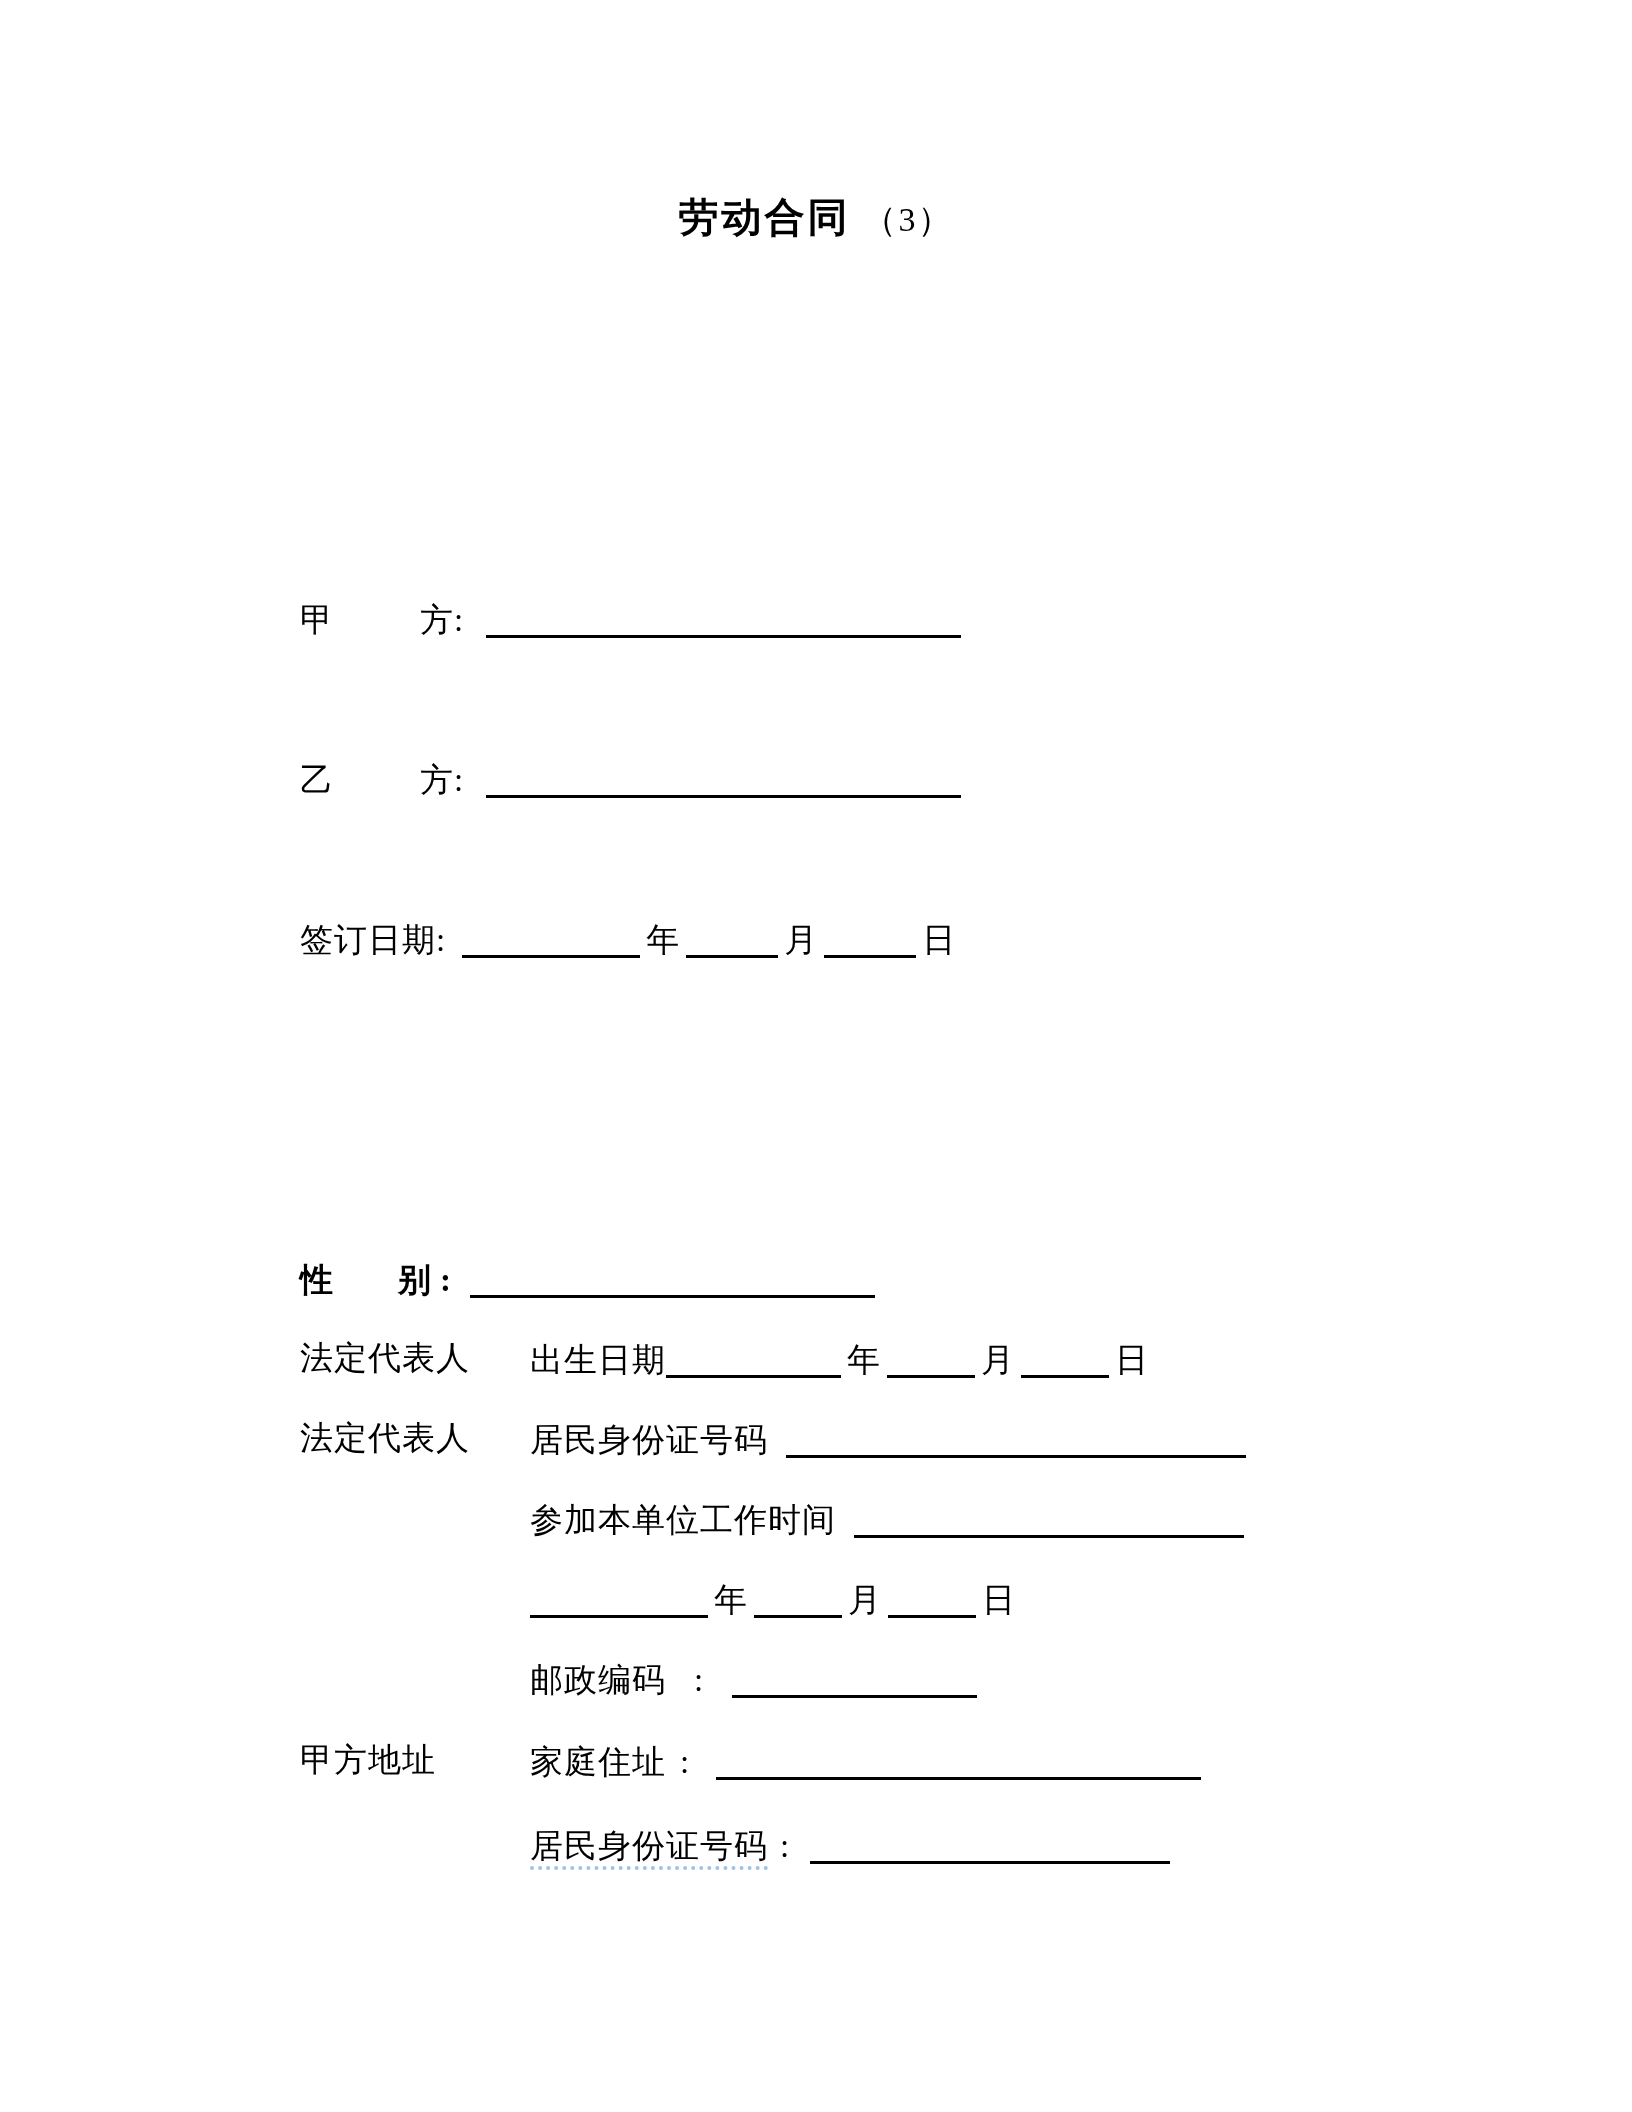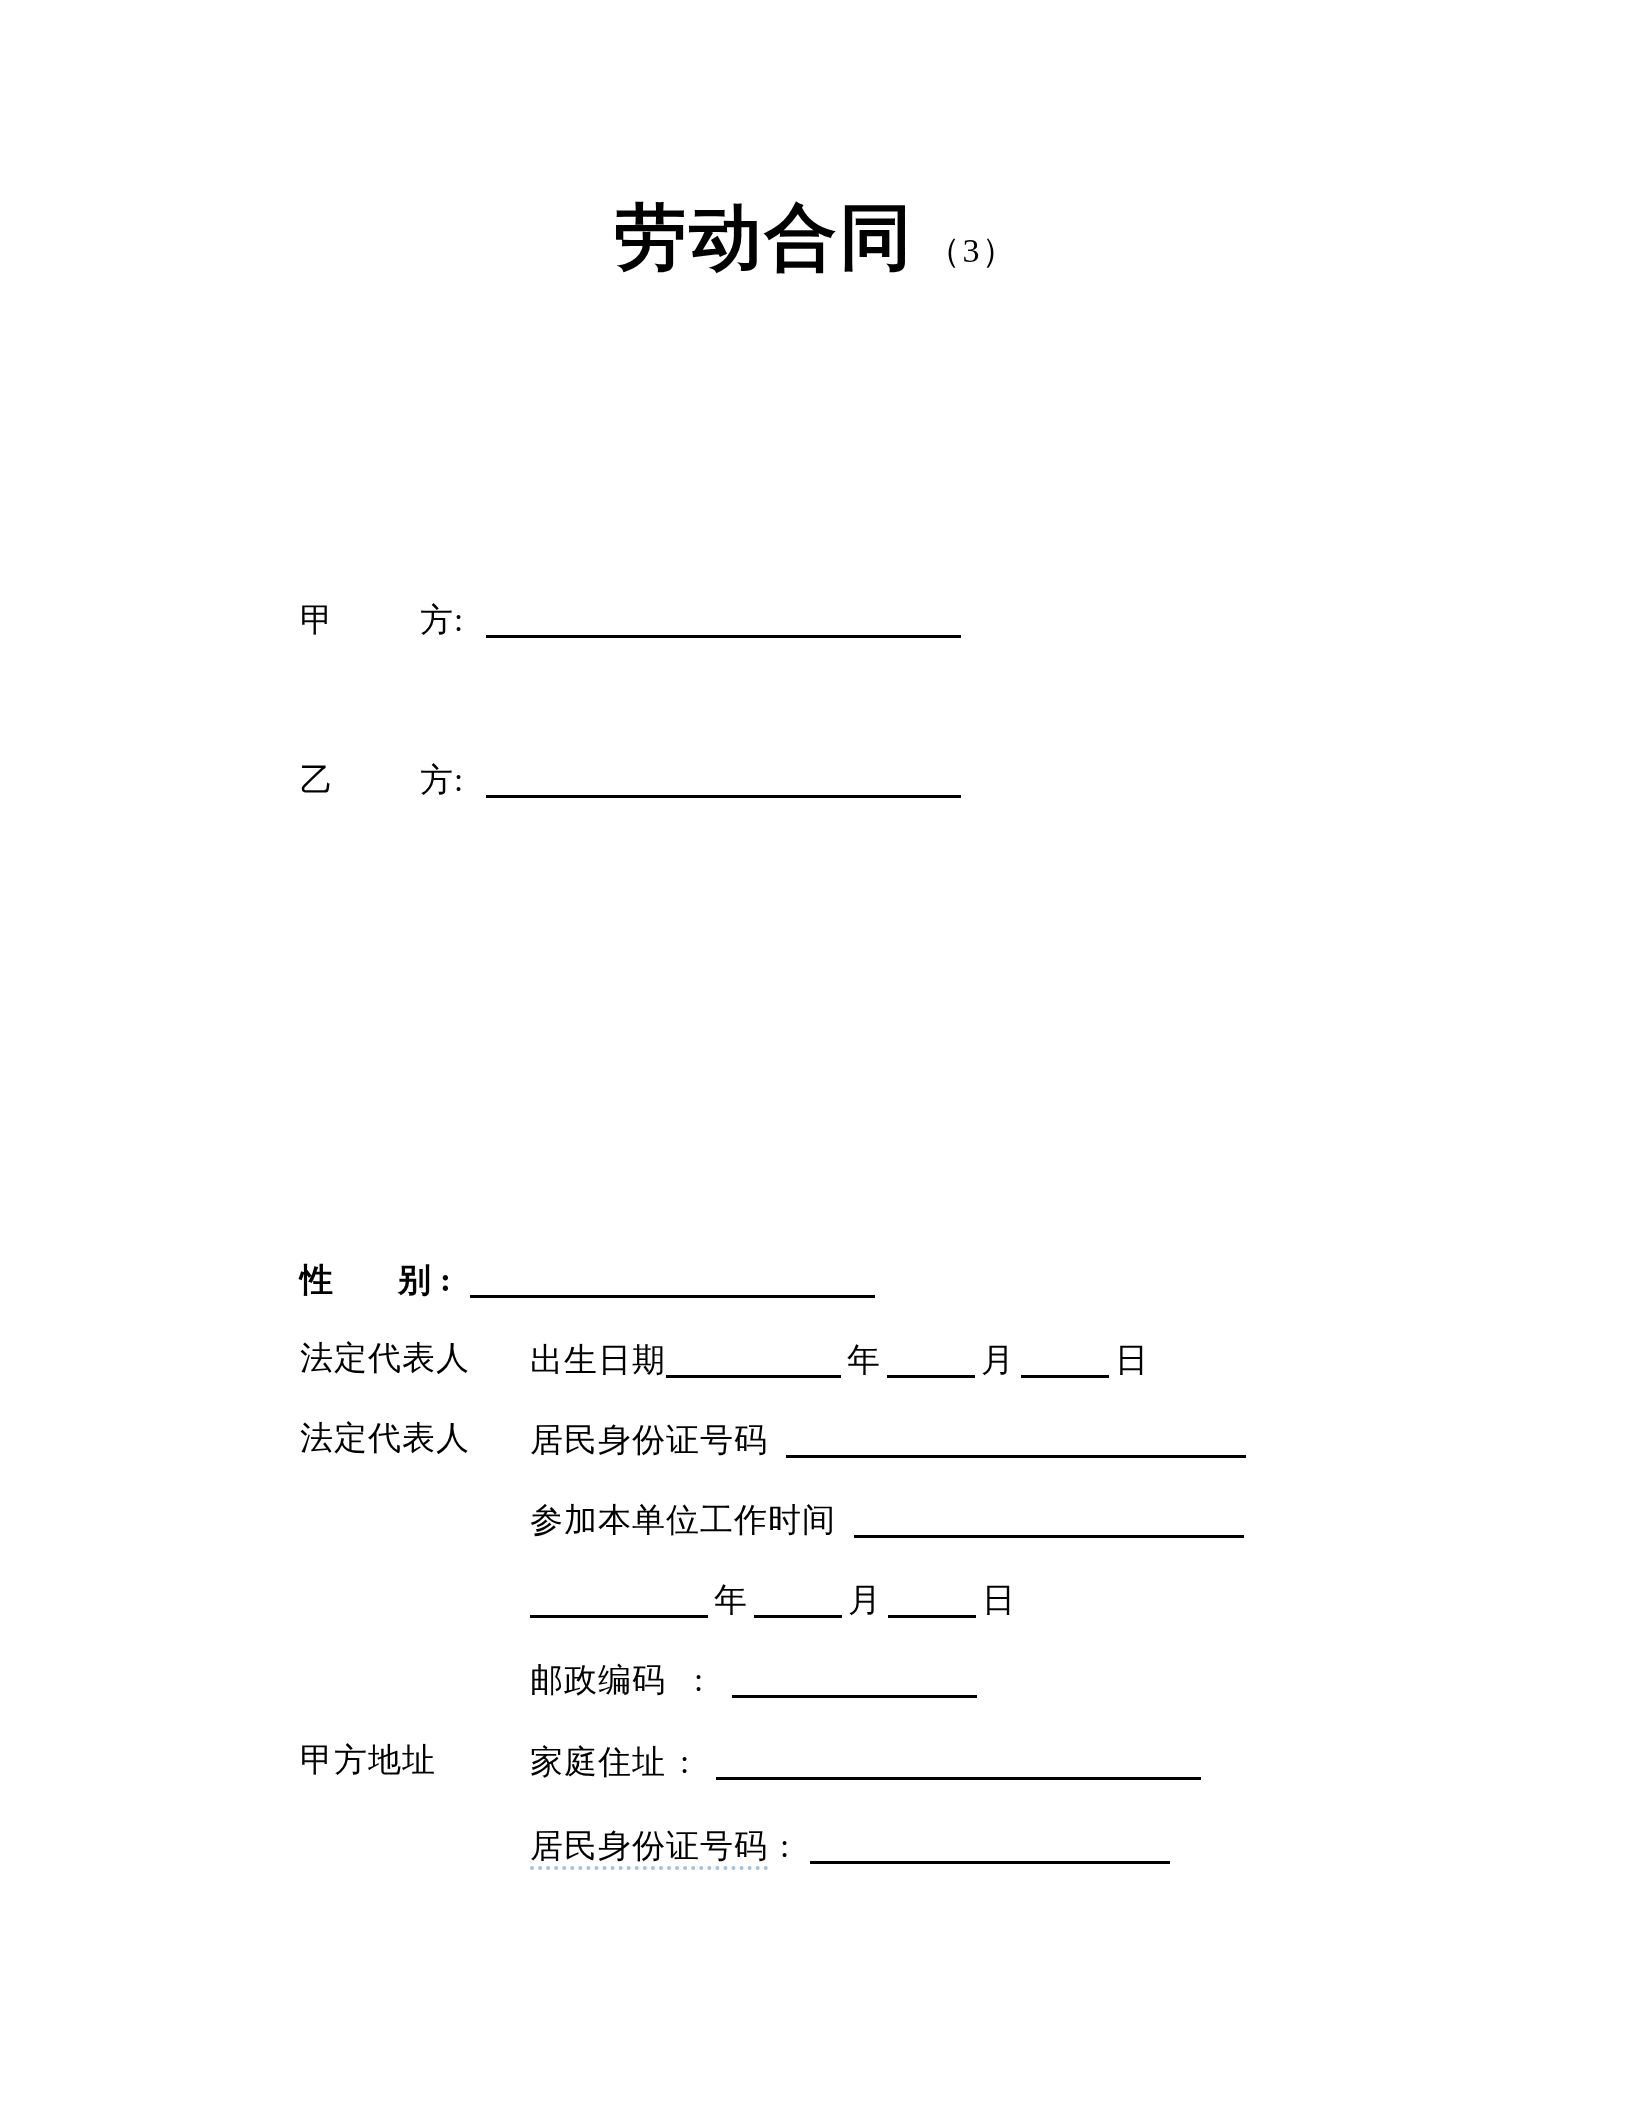--- a/index.html
+++ b/index.html
@@ -25,21 +25,21 @@
     position: absolute;
     top: 190px;
     left: 0;
     width: 100%;
     text-align: center;
     white-space: nowrap;
   }
   .doc-title .main {
     font-family: Liberation Sans, sans-serif;
     font-weight: bold;
-    font-size: 72px;
+    font-size: 40px;
     letter-spacing: 3px;
   }
   .doc-title .suffix {
     font-family: "Liberation Serif", serif;
     font-size: 34px;
     letter-spacing: 2px;
     margin-left: 12px;
   }
   
   .row {
@@ -92,20 +92,23 @@
   </div>
 
   <div class="row" id="row-party-b">
     <span>乙</span><span class="gap" style="width:86px;"></span><span>方:</span><span class="gap" style="width:22px;"></span><span class="blank" style="width:475px;"></span>
   </div>
 
   <div class="row" id="row-party-a">
     <span>甲</span><span class="gap" style="width:86px;"></span><span>方:</span><span class="gap" style="width:22px;"></span><span class="blank" style="width:475px;"></span>
   </div>
 
+  <div class="row" id="row-sign-date">
+    <span>签订日期:</span><span class="gap" style="width:16px;"></span><span class="blank" style="width:178px;"></span><span class="ymd">年</span><span class="blank" style="width:92px;"></span><span class="ymd">月</span><span class="blank" style="width:92px;"></span><span class="ymd">日</span>
+  </div>
 
 
 
   <div class="row" id="row-gender">
     <span>性</span><span class="gap" style="width:64px;"></span><span>别</span><span class="colon" style="margin:0 18px 0 8px;">:</span><span class="blank" style="width:405px;"></span>
   </div>
 
   <div class="row" id="row-legal-rep">
     <span class="c1">法定代表人</span>
     <span class="c2">

